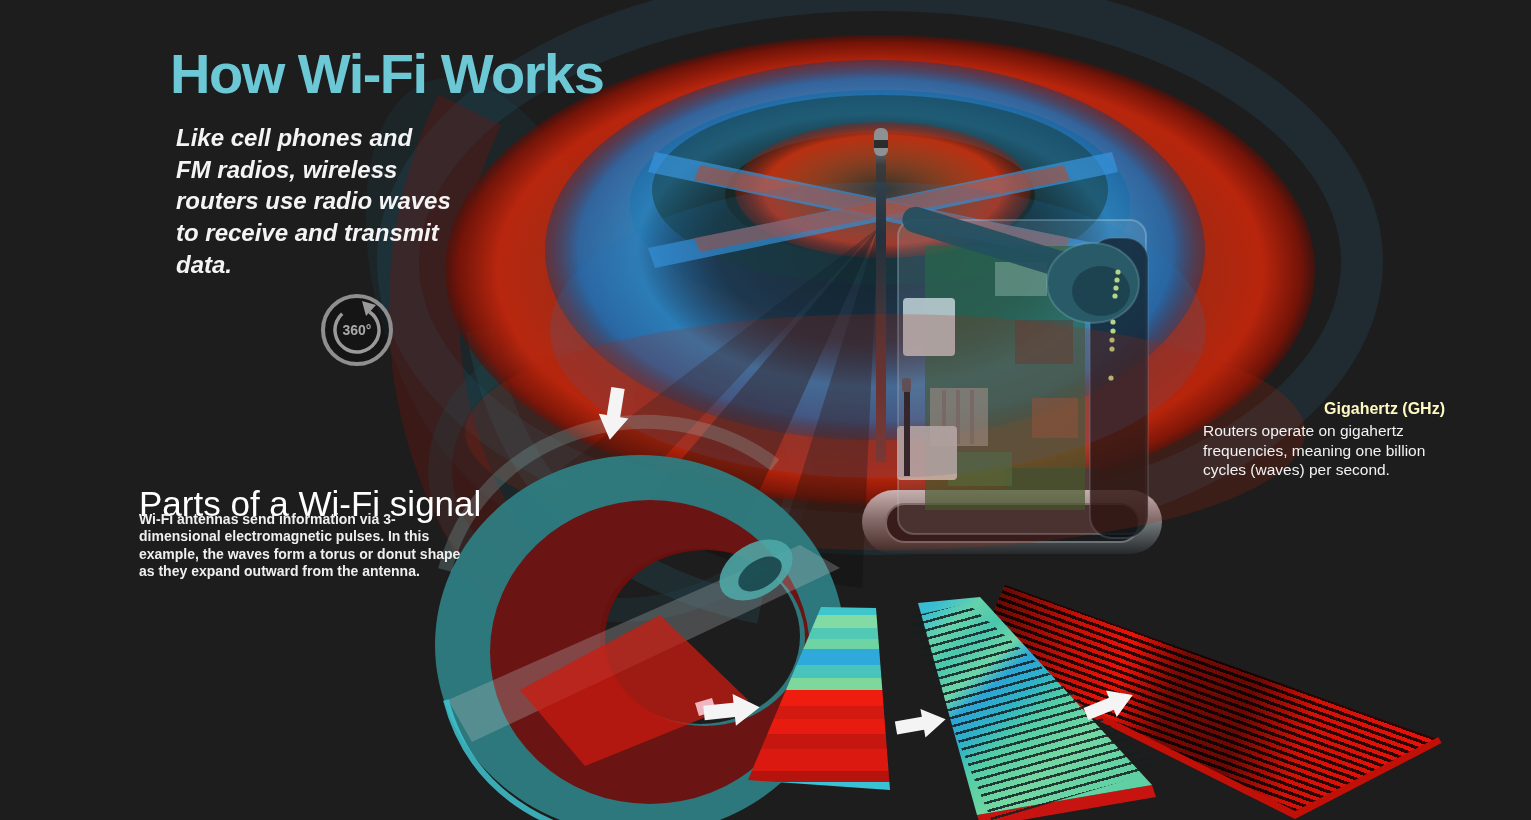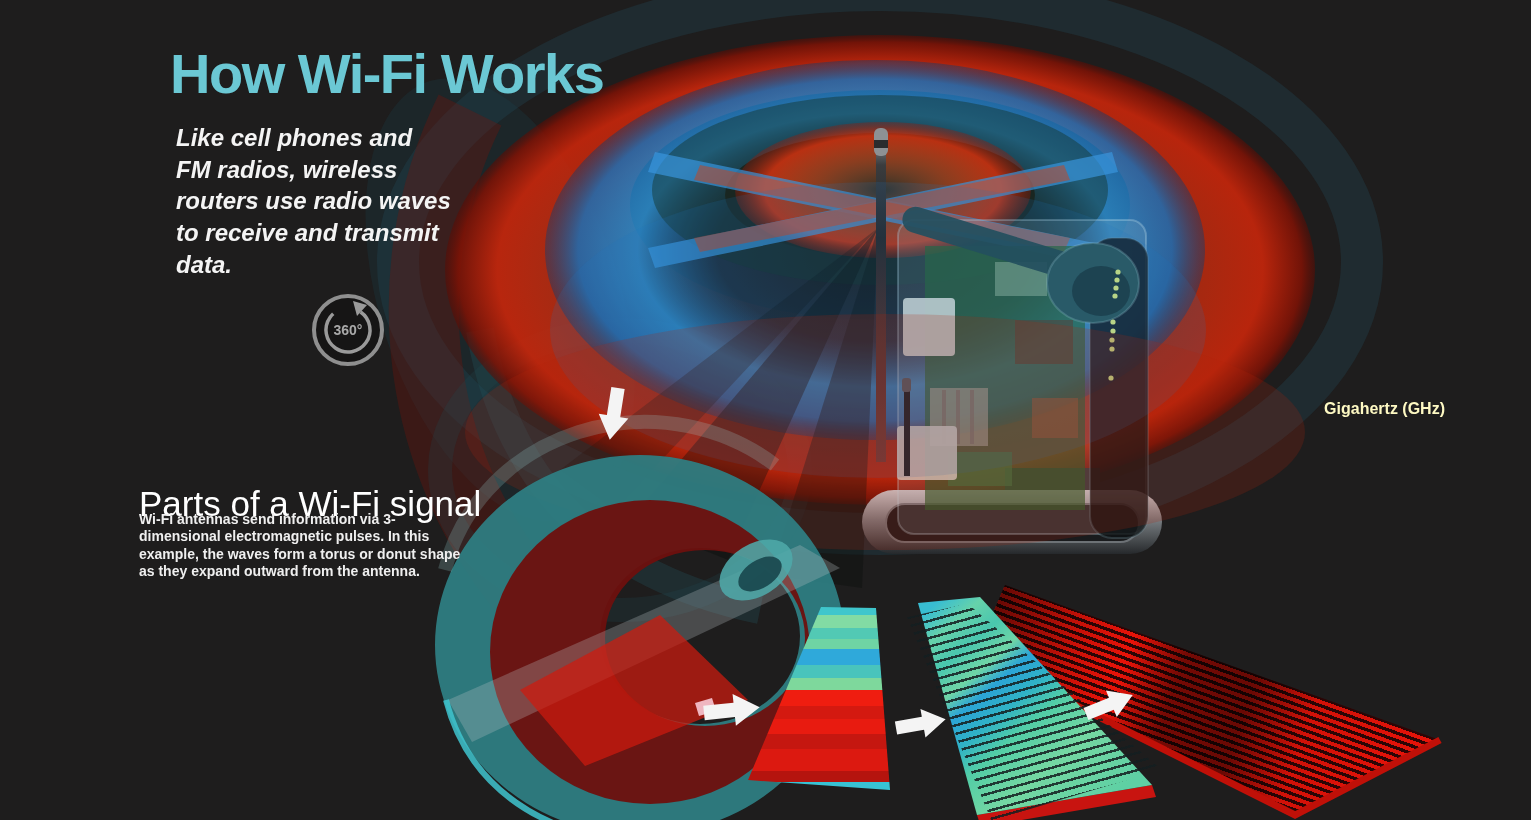--- a/index.html
+++ b/index.html
@@ -11,21 +11,21 @@
   .hero-svg{left:0;top:0;}
   .page-title{
     left:143px;top:3px;font-size:56px;font-weight:bold;letter-spacing:-1.5px;
     color:#6bc8d4;white-space:nowrap;margin-left:27px;
   }
   .intro-text{
     left:176px;top:122px;width:276px;font-size:24px;font-style:italic;
     font-weight:bold;color:#f4f4f4;line-height:1.32;
   }
   .badge-360{
-    left:309px;top:291px;width:78px;height:78px;text-decoration:underline;
+    left:318px;top:291px;width:78px;height:78px;text-decoration:underline;
   }
   .badge-360 .label{
     position:absolute;left:0;top:31px;width:78px;text-align:center;
     font-size:14px;font-weight:bold;color:#a9a9a9;letter-spacing:0;
   }
   .parts-heading{
     left:139px;top:455px;font-size:35px;font-weight:400;color:#ffffff;white-space:nowrap;
   }
   .parts-body{
     left:139px;top:511px;width:322px;font-size:14px;font-weight:bold;
@@ -272,15 +272,16 @@
     <span class="label">360°</span>
   </div>
 
   <h2 class="abs parts-heading">Parts of a Wi-Fi signal</h2>
 
   <div class="abs parts-body">Wi-Fi antennas send information via 3-dimensional electromagnetic pulses. In this example, the waves form a torus or donut shape as they expand outward from the antenna.</div>
 
 
   <div class="abs ghz-callout">
     <div class="ghz-heading">Gigahertz (GHz)</div>
+    <div class="ghz-body">Routers operate on gigahertz frequencies, meaning one billion cycles (waves) per second.</div>
   </div>
 
 </div>
 
 </body></html>

